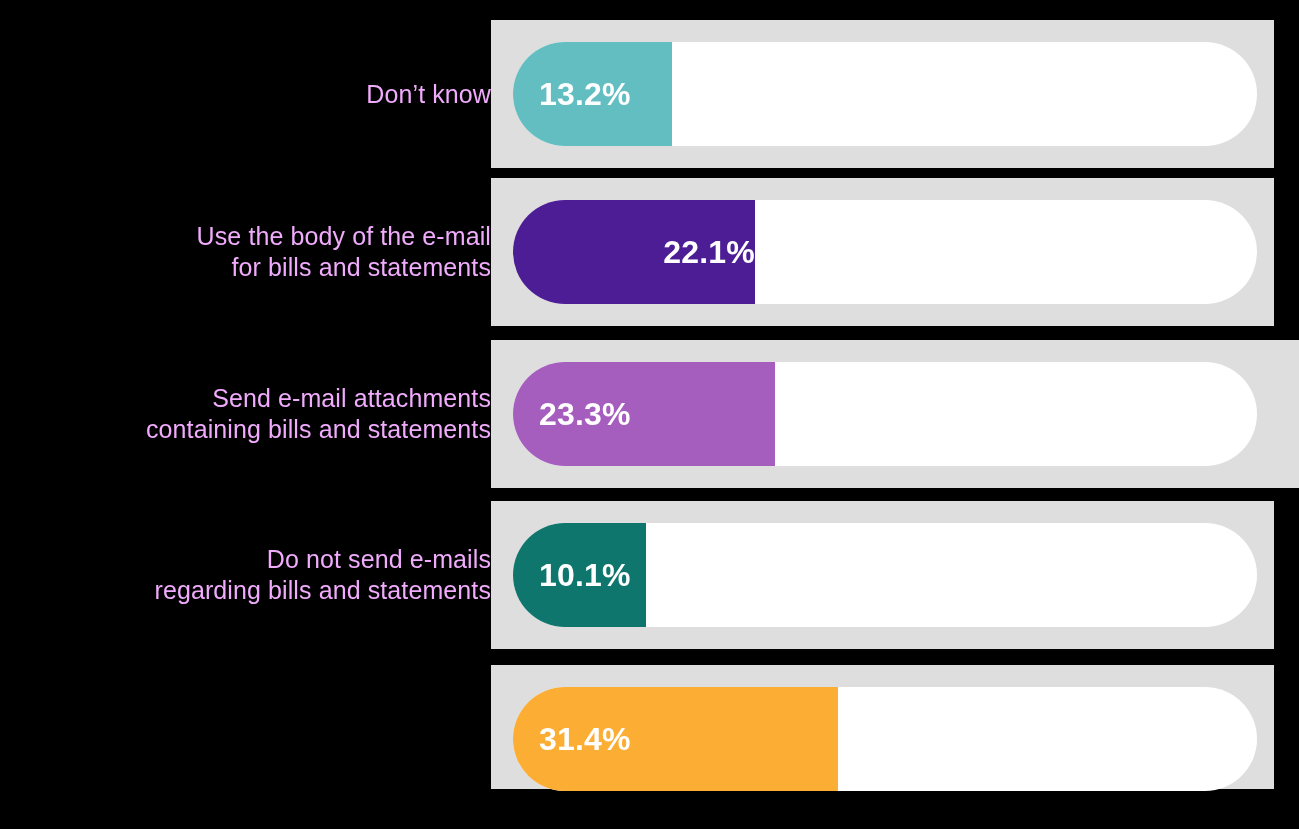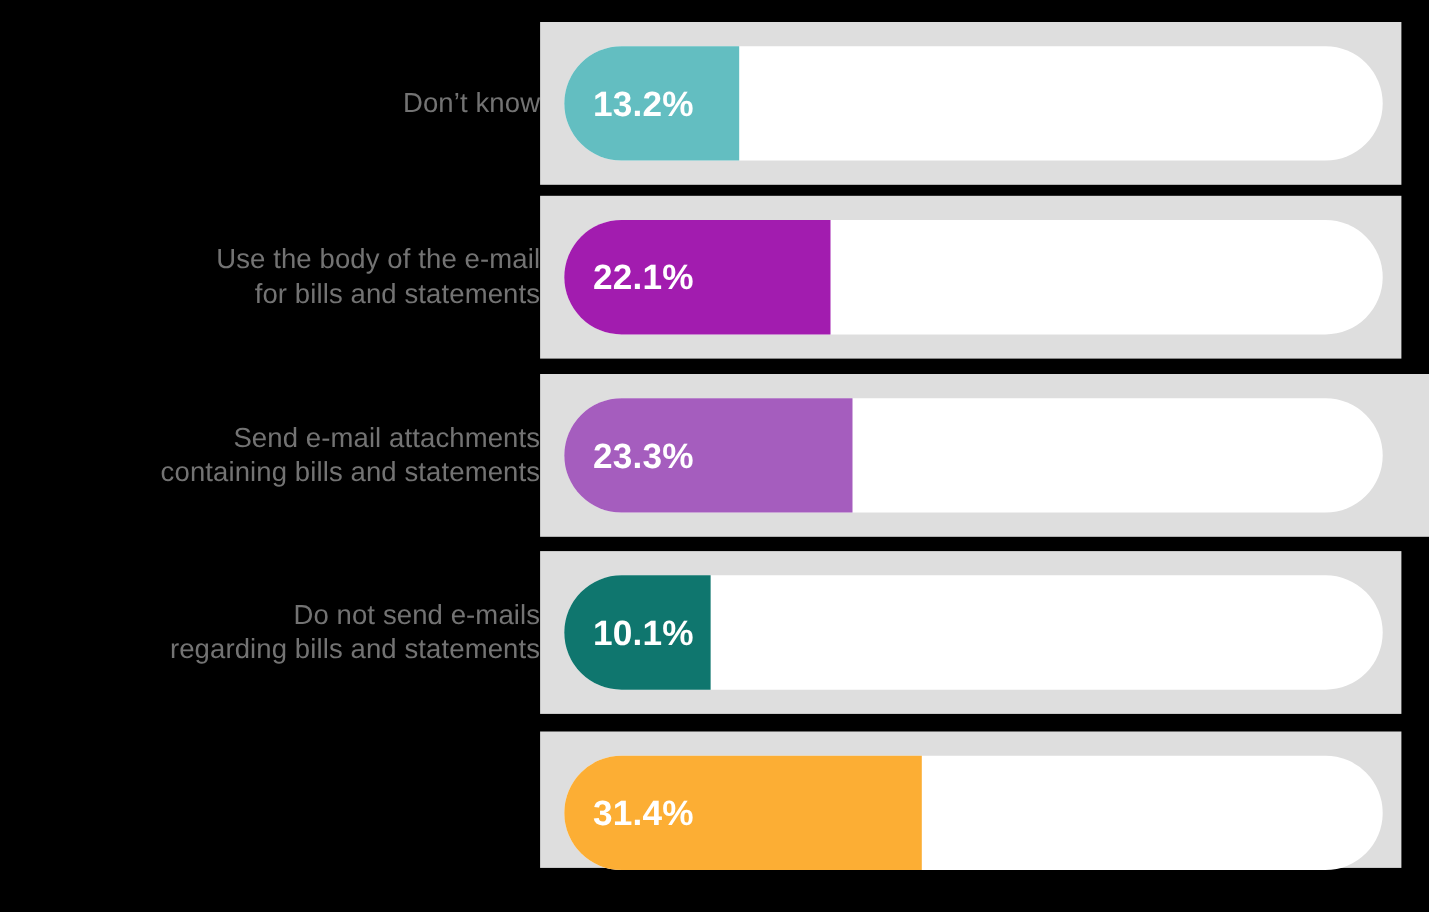--- a/index.html
+++ b/index.html
@@ -44,21 +44,21 @@
     position: absolute;
     left: 0;
     width: 100%;
     display: flex;
     align-items: center;
   }
 
   .row-label {
     width: 100%;
     text-align: right;
-    color: #737373;
+    color: #f0abfc;
     font-size: 25px;
     line-height: 31px;
     font-weight: 400;
     letter-spacing: 0.1px;
     white-space: pre-line;
     padding-right: 0px;
   }
 
   .panel {
     position: absolute;
@@ -121,21 +121,21 @@
     <div class="panel" style="top:0px;height:148px;">
       <div class="track" style="top:22px;height:104px;width:744px;">
         <div class="fill" style="width:159px;background:#63bec1;">
           <span class="fill-value">13.2%</span>
         </div>
       </div>
     </div>
 
     <div class="panel" style="top:158px;height:148px;">
       <div class="track" style="top:22px;height:104px;width:744px;">
-        <div class="fill" style="width:242px;background:#a21caf;">
+        <div class="fill" style="width:242px;background:#4c1d95;justify-content:flex-end;">
           <span class="fill-value">22.1%</span>
         </div>
       </div>
     </div>
 
     <div class="panel" style="top:320px;height:148px;padding-left:48px;">
       <div class="track" style="top:22px;height:104px;width:744px;">
         <div class="fill" style="width:262px;background:#a55dbe;">
           <span class="fill-value">23.3%</span>
         </div>

